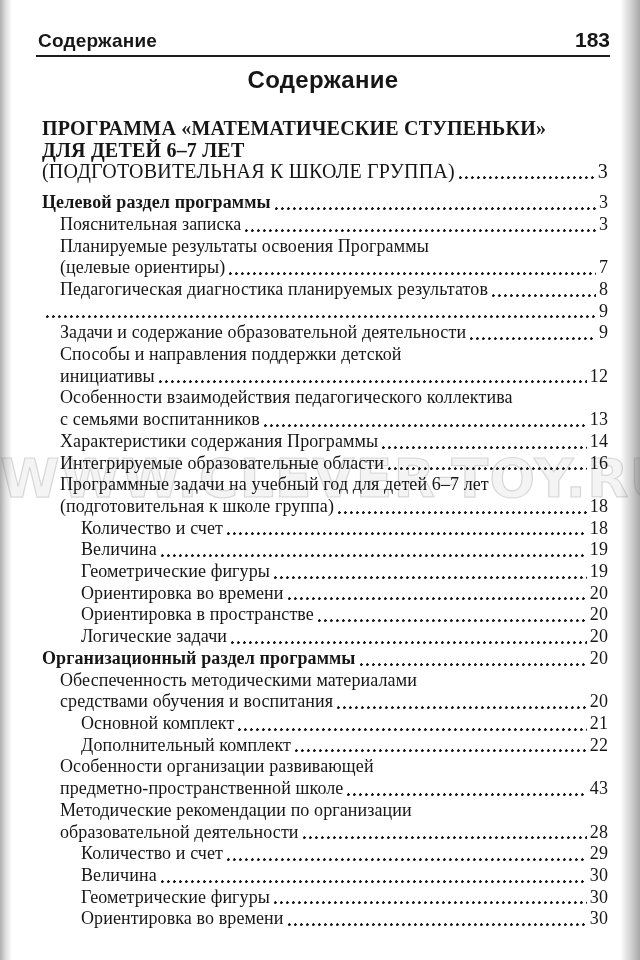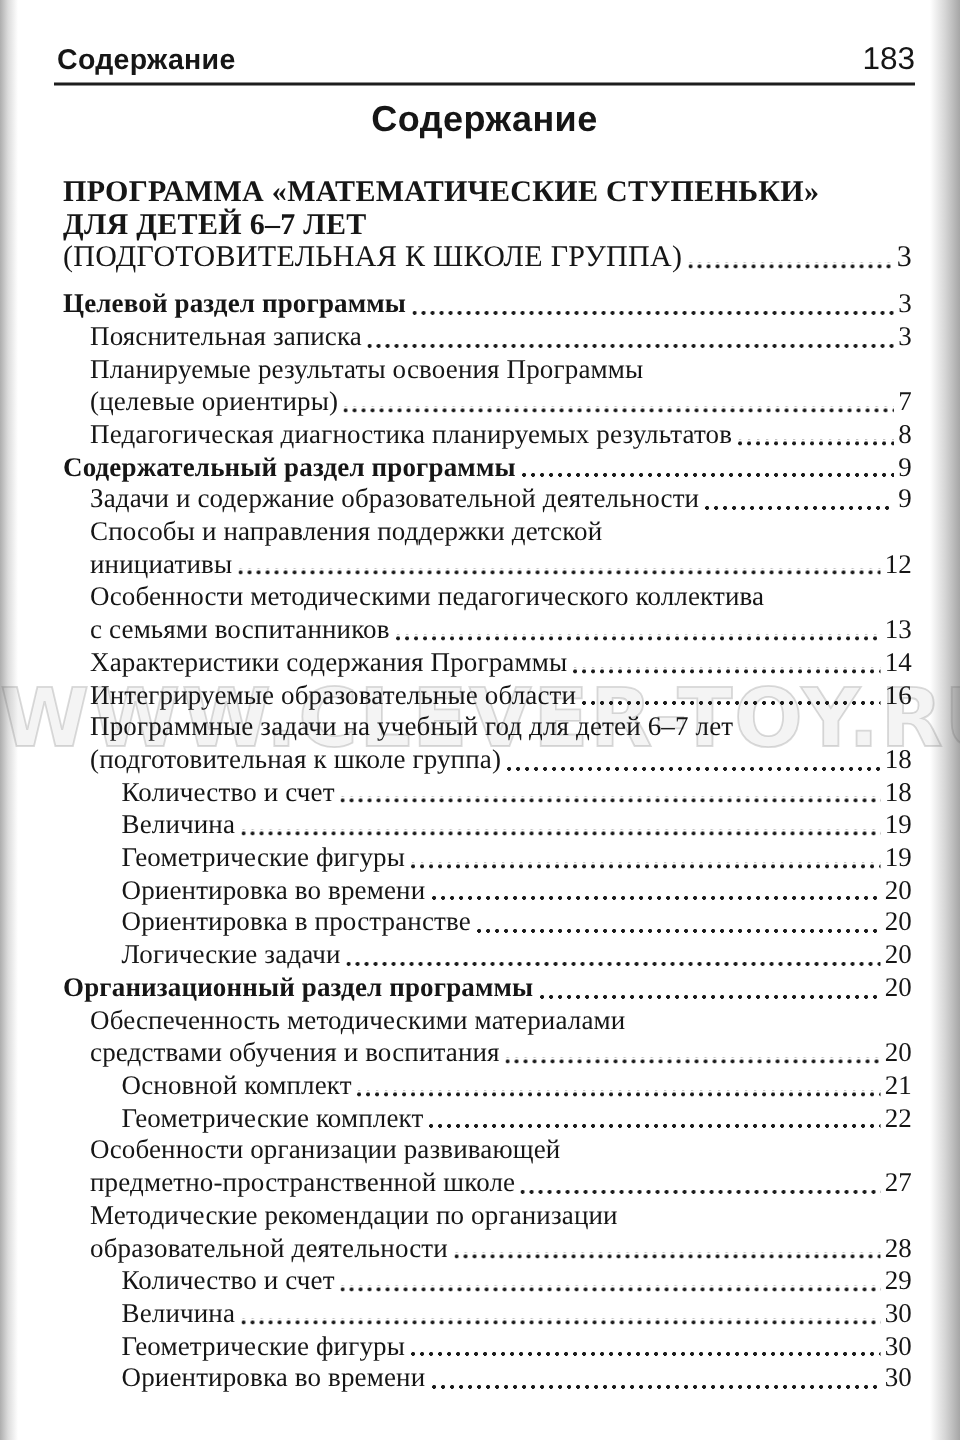--- a/index.html
+++ b/index.html
@@ -18,21 +18,21 @@
   .edge-right {
     position: absolute; right: 0; top: 0; width: 20px; height: 960px;
     background: linear-gradient(to left, #a6a6a6, #d6d6d6 50%, #ffffff);
   }
   .running-header {
     position: absolute; top: 28px; left: 38px; right: 30px;
     display: flex; justify-content: space-between; align-items: baseline;
     font-family: "Liberation Sans", sans-serif;
   }
   .running-title { font-weight: 700; font-size: 19px; letter-spacing: 0.2px; }
-  .running-page  { font-weight: 400; font-size: 21px; margin-left: 28px; }
+  .running-page  { font-weight: 700; font-size: 21px; margin-left: 28px; }
   .header-rule {
     position: absolute; top: 55px; left: 36px; width: 574px; height: 2px;
     background: #1d1d1d;
   }
   .page-title {
     position: absolute; top: 66px; left: 36px; width: 574px;
     text-align: center;
     font-family: "Liberation Sans", sans-serif;
     font-weight: 700; font-size: 24px; letter-spacing: 0.3px;
   }
@@ -120,39 +120,38 @@
       <span class="toc-text">(целевые ориентиры)</span>
       <span class="leader"></span>
       <span class="pagenum">7</span>
     </div>
     <div class="toc-row ind-1">
       <span class="toc-text">Педагогическая диагностика планируемых результатов</span>
       <span class="leader"></span>
       <span class="pagenum">8</span>
     </div>
     <div class="toc-row ind-0 bold">
-      <span class="toc-text">Содержательный раздел программы</span>
       <span class="leader"></span>
       <span class="pagenum">9</span>
     </div>
     <div class="toc-row ind-1">
       <span class="toc-text">Задачи и содержание образовательной деятельности</span>
       <span class="leader"></span>
       <span class="pagenum">9</span>
     </div>
     <div class="toc-row ind-1">
       <span class="toc-text">Способы и направления поддержки детской</span>
     </div>
     <div class="toc-row ind-1">
       <span class="toc-text">инициативы</span>
       <span class="leader"></span>
       <span class="pagenum">12</span>
     </div>
     <div class="toc-row ind-1">
-      <span class="toc-text">Особенности методическими педагогического коллектива</span>
+      <span class="toc-text">Особенности взаимодействия педагогического коллектива</span>
     </div>
     <div class="toc-row ind-1">
       <span class="toc-text">с семьями воспитанников</span>
       <span class="leader"></span>
       <span class="pagenum">13</span>
     </div>
     <div class="toc-row ind-1">
       <span class="toc-text">Характеристики содержания Программы</span>
       <span class="leader"></span>
       <span class="pagenum">14</span>
@@ -212,31 +211,31 @@
       <span class="toc-text">средствами обучения и воспитания</span>
       <span class="leader"></span>
       <span class="pagenum">20</span>
     </div>
     <div class="toc-row ind-2">
       <span class="toc-text">Основной комплект</span>
       <span class="leader"></span>
       <span class="pagenum">21</span>
     </div>
     <div class="toc-row ind-2">
-      <span class="toc-text">Геометрические комплект</span>
+      <span class="toc-text">Дополнительный комплект</span>
       <span class="leader"></span>
       <span class="pagenum">22</span>
     </div>
     <div class="toc-row ind-1">
       <span class="toc-text">Особенности организации развивающей</span>
     </div>
     <div class="toc-row ind-1">
       <span class="toc-text">предметно-пространственной школе</span>
       <span class="leader"></span>
-      <span class="pagenum">27</span>
+      <span class="pagenum">43</span>
     </div>
     <div class="toc-row ind-1">
       <span class="toc-text">Методические рекомендации по организации</span>
     </div>
     <div class="toc-row ind-1">
       <span class="toc-text">образовательной деятельности</span>
       <span class="leader"></span>
       <span class="pagenum">28</span>
     </div>
     <div class="toc-row ind-2">

